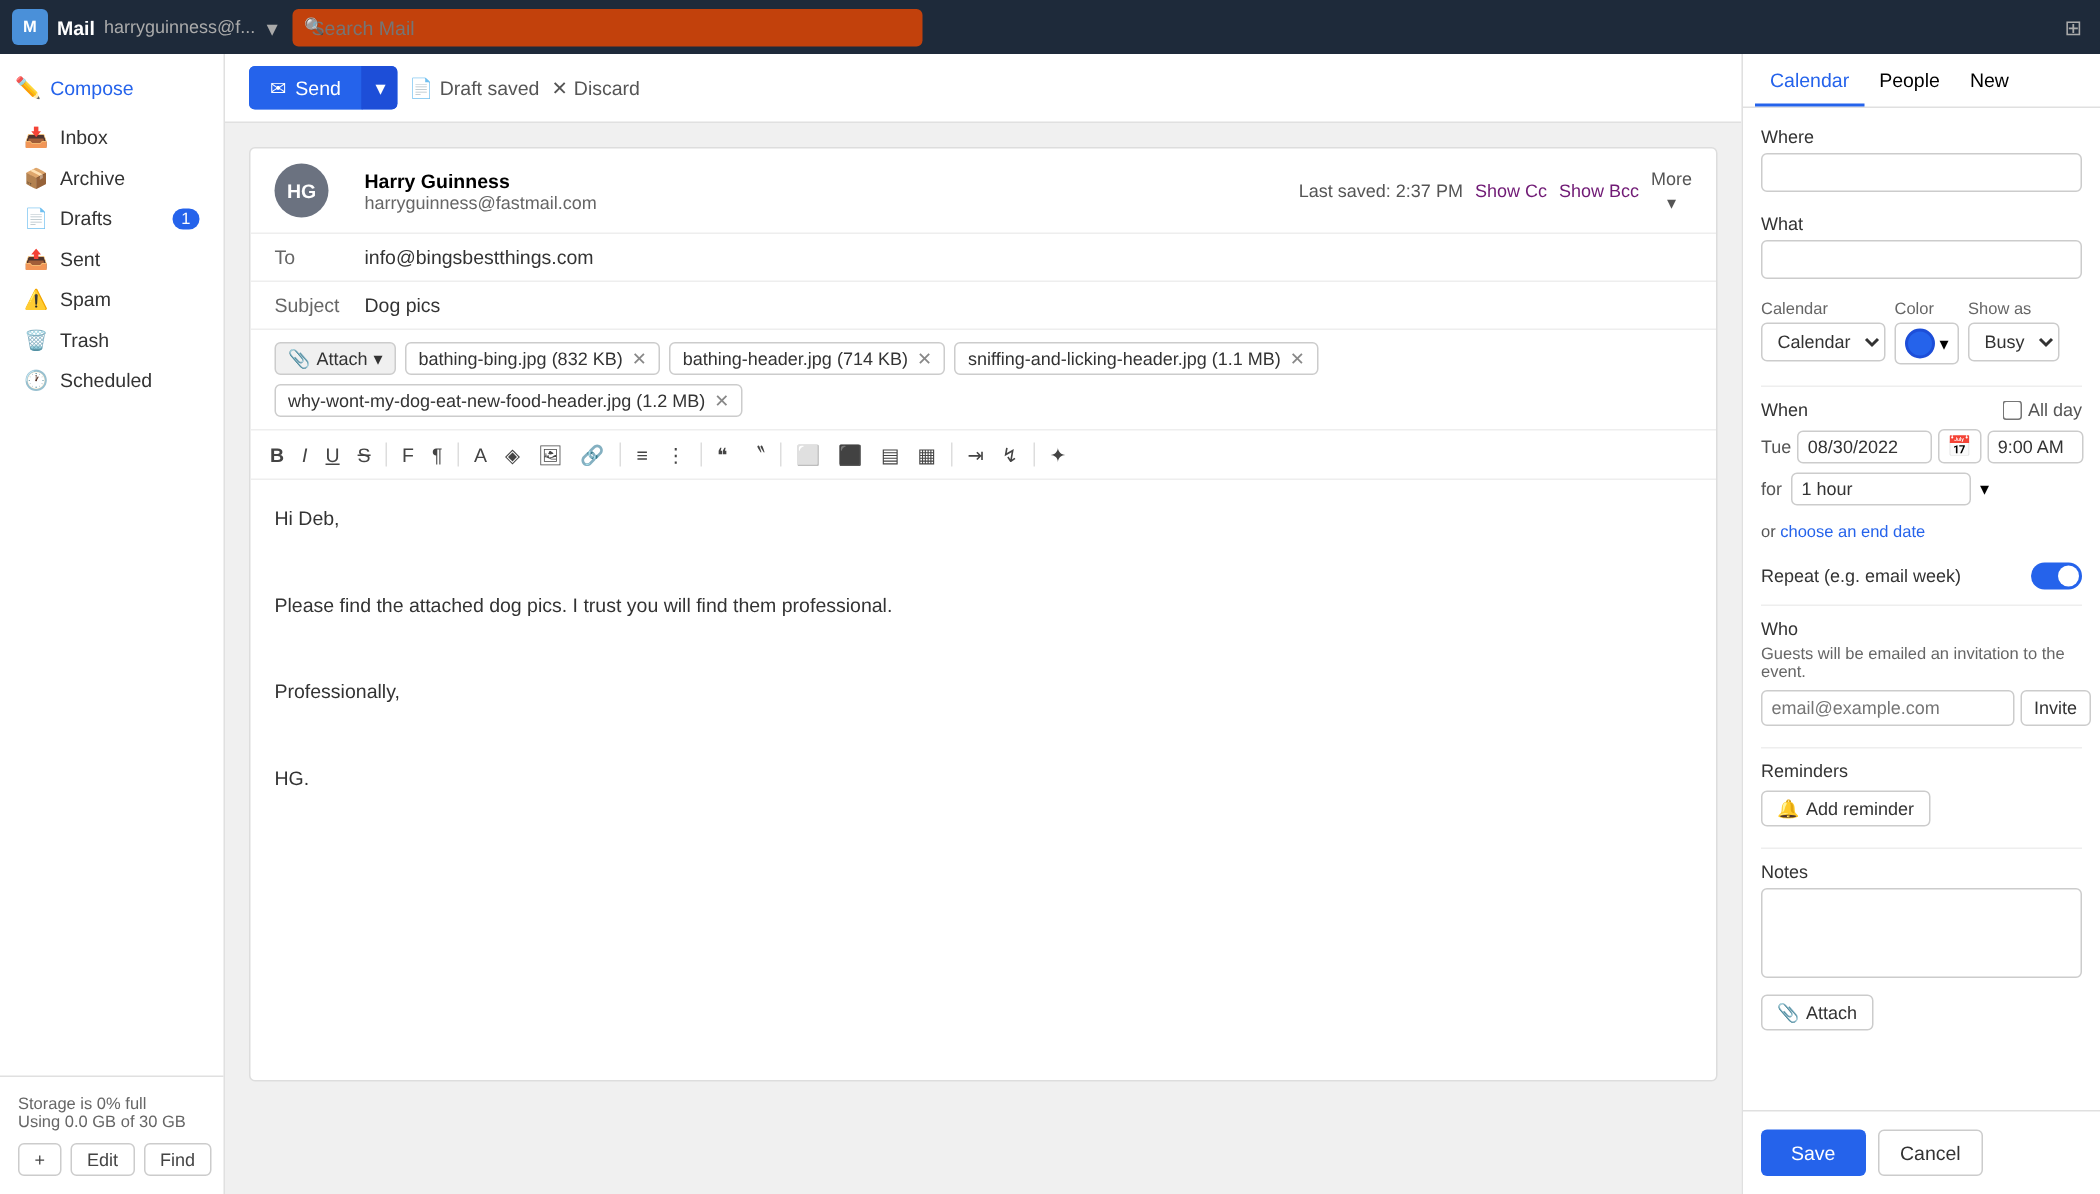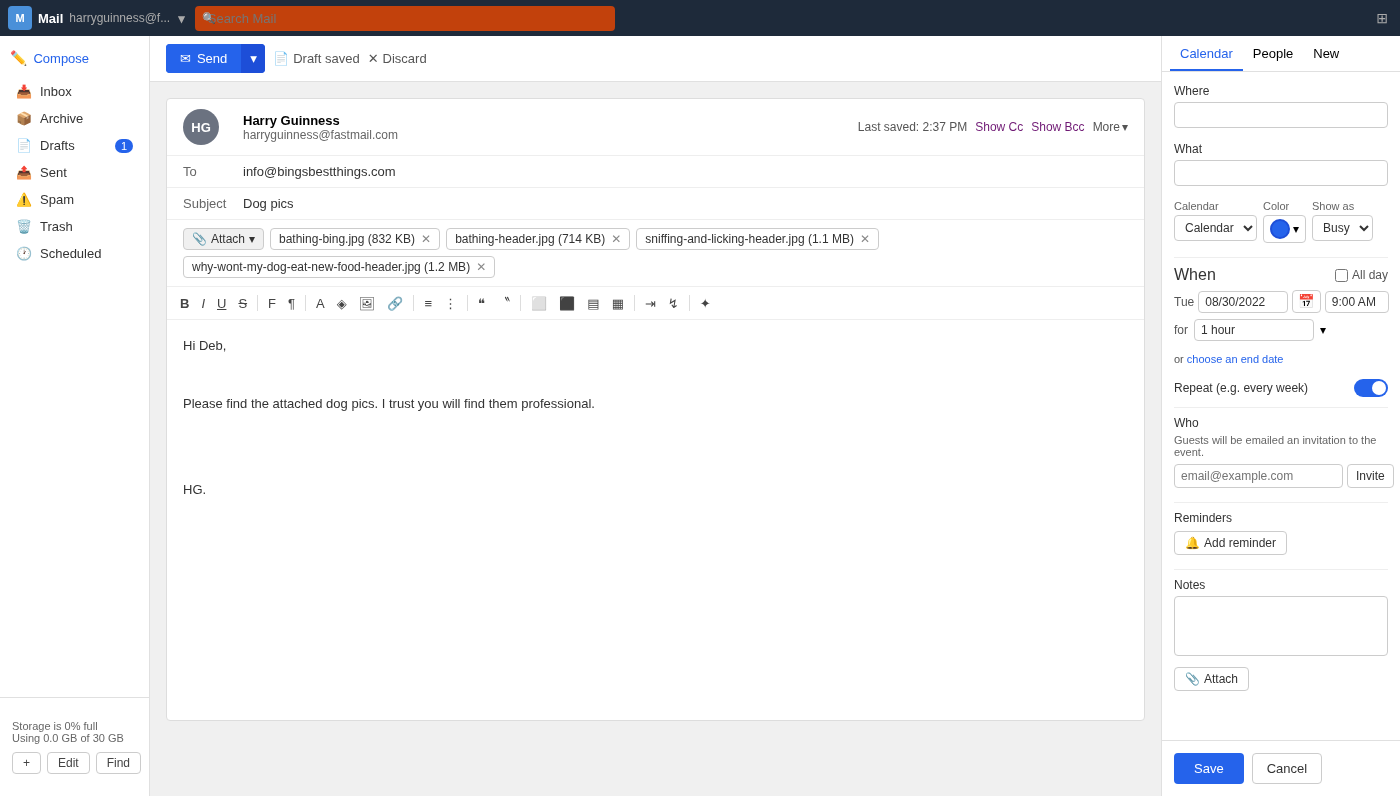--- a/index.html
+++ b/index.html
@@ -20,21 +20,21 @@
     
     .main-layout { display: flex; flex: 1; overflow: hidden; }
 
     
     .sidebar { width: 150px; background: #fff; border-right: 1px solid #e0e0e0; display: flex; flex-direction: column; padding-top: 8px; }
     .compose-btn { margin: 6px 10px 12px; background: none; border: none; cursor: pointer; display: flex; align-items: center; gap: 6px; color: #2563eb; font-size: 13px; font-weight: 500; }
     .compose-btn .compose-icon { color: #2563eb; font-size: 14px; }
     .nav-item { display: flex; align-items: center; gap: 8px; padding: 6px 12px; cursor: pointer; color: #333; font-size: 13px; border-radius: 4px; margin: 0 4px; }
     .nav-item .nav-icon { width: 16px; text-align: center; font-size: 13px; }
     .nav-item .badge { margin-left: auto; background: #2563eb; color: white; border-radius: 10px; padding: 1px 6px; font-size: 11px; }
-    .sidebar-bottom { margin-top: auto; padding: 22px 12px; border-top: 1px solid #e0e0e0; font-size: 11px; color: #666; }
+    .sidebar-bottom { margin-top: auto; padding: 12px 12px; border-top: 1px solid #e0e0e0; font-size: 11px; color: #666; }
     .sidebar-actions { display: flex; gap: 6px; margin-top: 8px; }
     .sidebar-action-btn { border: 1px solid #ccc; background: white; border-radius: 4px; padding: 3px 10px; font-size: 12px; cursor: pointer; color: #444; }
 
     
     .content-area { flex: 1; display: flex; flex-direction: column; overflow: hidden; }
 
     
     .compose-toolbar { display: flex; align-items: center; gap: 8px; padding: 8px 16px; background: #fff; border-bottom: 1px solid #e0e0e0; }
     .send-btn-group { display: flex; align-items: center; background: #2563eb; border-radius: 4px; overflow: hidden; }
     .send-btn { background: #2563eb; color: white; border: none; padding: 7px 14px; cursor: pointer; font-size: 13px; font-weight: 500; display: flex; align-items: center; gap: 6px; }
@@ -46,21 +46,21 @@
     .compose-panel { flex: 1; overflow: auto; padding: 16px; background: #f0f0f0; }
     .compose-card { background: white; border-radius: 4px; border: 1px solid #ddd; overflow: hidden; }
     .compose-header { display: flex; align-items: center; padding: 10px 16px; border-bottom: 1px solid #eee; gap: 14px; }
     .avatar { width: 36px; height: 36px; border-radius: 50%; background: #6b7280; color: white; display: flex; align-items: center; justify-content: center; font-size: 13px; font-weight: bold; margin-right: 10px; flex-shrink: 0; }
     .sender-info { flex: 1; }
     .sender-name { font-weight: 600; font-size: 13px; }
     .sender-email { font-size: 12px; color: #666; }
     .header-right { display: flex; align-items: center; gap: 8px; font-size: 12px; color: #555; }
     .header-right .last-saved { color: #555; font-size: 12px; }
     .header-link { color: #701a75; cursor: pointer; text-decoration: none; font-size: 12px; }
-    .more-btn { color: #555; cursor: pointer; font-size: 12px; display: flex; align-items: center; gap: 2px; }
+    .more-btn { color: #555; cursor: pointer; font-size: 12px; display: flex; align-items: center; gap: 2px; flex-direction: column; }
 
     
     .compose-field { display: flex; align-items: center; padding: 6px 16px; border-bottom: 1px solid #eee; }
     .field-label { color: #666; font-size: 13px; width: 60px; flex-shrink: 0; }
     .field-input { flex: 1; border: none; outline: none; font-size: 13px; color: #333; padding: 2px 0; }
 
     
     .attachments-row { display: flex; flex-wrap: wrap; gap: 6px; padding: 8px 16px; border-bottom: 1px solid #eee; align-items: center; }
     .attach-btn { display: flex; align-items: center; gap: 4px; background: #f0f0f0; border: 1px solid #ccc; border-radius: 4px; padding: 3px 8px; cursor: pointer; font-size: 12px; color: #333; }
     .attach-file-tag { display: flex; align-items: center; gap: 4px; background: #fff; border: 1px solid #ccc; border-radius: 4px; padding: 3px 8px; font-size: 12px; color: #333; }
@@ -80,21 +80,21 @@
     .right-panel-tabs { display: flex; border-bottom: 1px solid #e0e0e0; padding: 0 8px; }
     .panel-tab { padding: 10px 10px 8px; font-size: 13px; cursor: pointer; color: #000000; border-bottom: 2px solid transparent; }
     .panel-tab.active { color: #2563eb; border-bottom-color: #2563eb; font-weight: 500; }
     .panel-content { padding: 12px; flex: 1; overflow-y: auto; }
     .panel-section { margin-bottom: 14px; }
     .panel-label { font-size: 12px; color: #333; font-weight: 500; margin-bottom: 4px; }
     .panel-input { width: 100%; border: 1px solid #ccc; border-radius: 4px; padding: 5px 8px; font-size: 12px; outline: none; color: #333; }
     .panel-select { border: 1px solid #ccc; border-radius: 4px; padding: 4px 6px; font-size: 12px; color: #333; background: white; cursor: pointer; }
     .color-circle { width: 20px; height: 20px; border-radius: 50%; background: #2563eb; border: 2px solid #1d4ed8; cursor: pointer; display: inline-block; }
     .color-picker-btn { display: flex; align-items: center; gap: 3px; border: 1px solid #ccc; border-radius: 4px; padding: 3px 6px; cursor: pointer; font-size: 12px; }
-    .when-section .when-label { font-size: 16px; font-weight: 500; color: #333; }
+    .when-section .when-label { font-size: 12px; font-weight: 500; color: #333; }
     .all-day-row { display: flex; align-items: center; justify-content: space-between; margin-bottom: 6px; }
     .all-day-check { display: flex; align-items: center; gap: 4px; font-size: 12px; color: #555; }
     .date-time-row { display: flex; align-items: center; gap: 4px; font-size: 12px; margin-bottom: 6px; }
     .day-label { color: #555; font-size: 12px; width: 24px; }
     .date-input { border: 1px solid #ccc; border-radius: 4px; padding: 3px 6px; font-size: 12px; color: #333; width: 90px; }
     .cal-icon-btn { border: 1px solid #ccc; border-radius: 4px; padding: 3px 5px; cursor: pointer; background: white; color: #555; }
     .time-input { border: 1px solid #ccc; border-radius: 4px; padding: 3px 6px; font-size: 12px; color: #333; width: 64px; }
     .for-row { display: flex; align-items: center; gap: 6px; font-size: 12px; margin-bottom: 12px; }
     .for-label { color: #555; }
     .duration-select { border: 1px solid #ccc; border-radius: 4px; padding: 3px 24px 3px 6px; font-size: 12px; color: #333; background: white; appearance: none; cursor: pointer; width: 120px; }
@@ -292,20 +292,21 @@
           <button class="fmt-btn">↯</button>
           <div class="fmt-divider"></div>
           <button class="fmt-btn">✦</button>
         </div>
 
         <div class="compose-body" contenteditable="true" style="">
           <p>Hi Deb,</p>
           <p>&nbsp;</p>
           <p>Please find the attached dog pics. I trust you will find them professional.</p>
           <p>&nbsp;</p>
+          <p>Professionally,</p>
           <p>&nbsp;</p>
           <p>HG.</p>
           <p>&nbsp;</p>
         </div>
 
       </div>
     </div>
   </div>
 
   <div class="right-panel">
@@ -377,21 +378,21 @@
           </select>
           <span>▾</span>
         </div>
         <div class="or-end-date">
           <span>or</span>
           <a href="#">choose an end date</a>
         </div>
       </div>
 
       <div class="repeat-row">
-        <span class="repeat-label">Repeat (e.g. every week)</span>
+        <span class="repeat-label">Repeat (e.g. email week)</span>
         <div class="toggle"></div>
       </div>
 
       <hr class="section-divider">
 
       <div class="panel-section who-section">
         <div class="who-label">Who</div>
         <div class="who-desc">Guests will be emailed an invitation to the event.</div>
         <div class="invite-row">
           <input class="invite-input" type="email" placeholder="email@example.com" style="">

